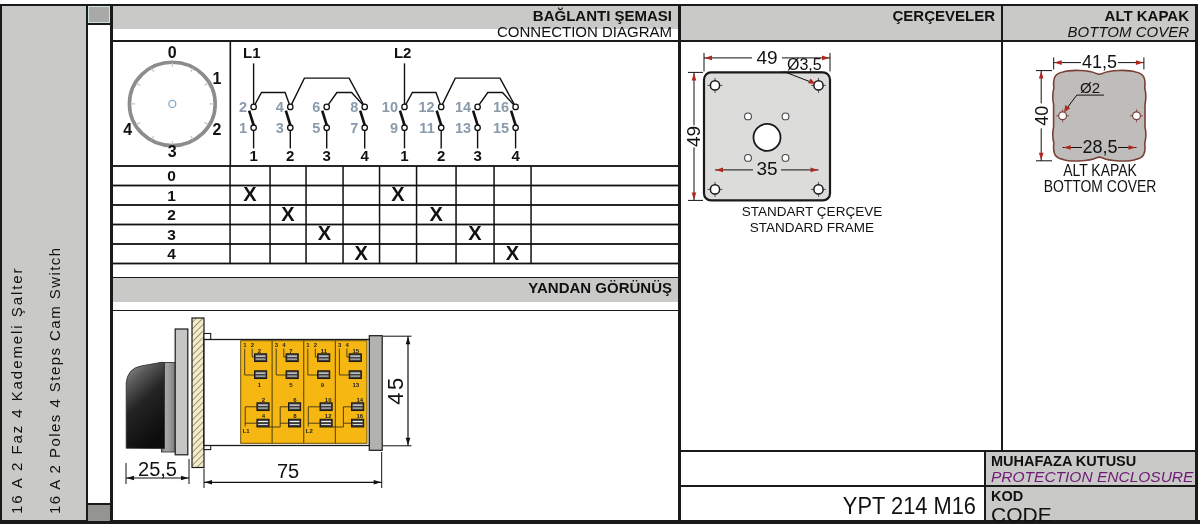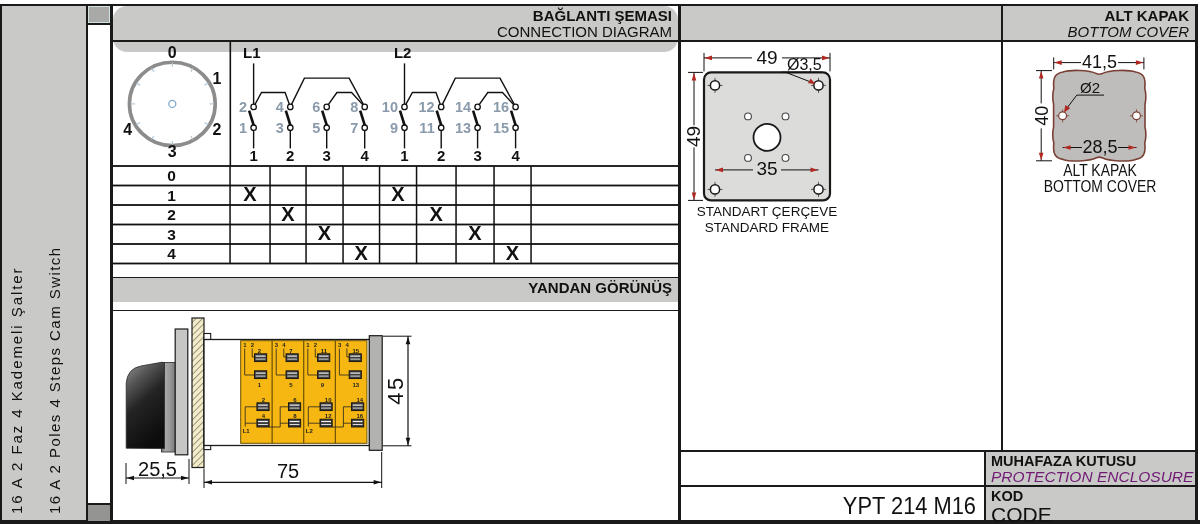--- a/index.html
+++ b/index.html
@@ -31,25 +31,26 @@
   <div class="blk" style="left:85.5px;top:4px;width:2.5px;height:520px;"></div>
   <div class="blk" style="left:110px;top:4px;width:3px;height:516px;"></div>
   <div class="abs" style="left:88px;top:6px;width:22px;height:16.5px;background:#a9a9a7;box-shadow:inset 0 0 0 1px #cfe2e0;"></div>
   <div class="blk" style="left:88px;top:22.5px;width:22px;height:2px;"></div>
   <div class="abs" style="left:88px;top:505px;width:22px;height:15.5px;background:#949492;"></div>
   <div class="blk" style="left:88px;top:503px;width:22px;height:2px;"></div>
 
   <div class="blk" style="left:678px;top:6px;width:3px;height:514px;"></div>
   <div class="blk" style="left:1001px;top:6px;width:2px;height:446px;"></div>
 
-  <div class="hdr" style="left:113px;top:6px;width:565px;height:46px;padding-right:6px;border-radius:14px;">
+  <div class="hdr" style="left:113px;top:6px;width:565px;height:23px;padding-right:6px;">
     <div class="t1">BAĞLANTI ŞEMASI</div>
     <div class="t2">CONNECTION DIAGRAM</div>
   </div>
   <div class="hdr" style="left:681px;top:6px;width:320px;height:34px;padding-right:6px;">
+    <div class="t1">ÇERÇEVELER</div>
   </div>
   <div class="hdr" style="left:1003px;top:6px;width:192px;height:34px;padding-right:6px;">
     <div class="t1">ALT KAPAK</div>
     <div class="t2 it">BOTTOM COVER</div>
   </div>
   <div class="blk" style="left:113px;top:40px;width:1082px;height:1.6px;"></div>
 
   <div class="hdr" style="left:113px;top:278px;width:565px;height:24px;padding-right:6px;">
     <div class="t1">YANDAN GÖRÜNÜŞ</div>
   </div>
@@ -407,15 +408,15 @@
   <div class="blk" style="left:681px;top:485.2px;width:514px;height:1.8px;"></div>
   <div class="abs gray" style="left:984px;top:451.8px;width:211px;height:33.4px;"></div>
   <div class="abs gray" style="left:984px;top:487px;width:211px;height:33px;"></div>
   <div class="blk" style="left:984px;top:451.8px;width:1.5px;height:68.2px;"></div>
   <div class="abs" style="left:991px;top:453px;font-weight:bold;font-size:14.5px;color:#111;">MUHAFAZA KUTUSU</div>
   <div class="abs" style="left:991px;top:467.5px;font-style:italic;font-size:15.5px;color:#701a75;">PROTECTION ENCLOSURE</div>
   <div class="abs" style="left:991px;top:488px;font-weight:bold;font-size:14.5px;color:#111;">KOD</div>
   <div class="abs" style="left:991px;top:502.5px;font-size:21px;color:#111;">CODE</div>
   <div class="abs" style="left:681px;top:491.5px;width:295px;text-align:right;font-size:24px;color:#111;transform:scaleX(0.91);transform-origin:100% 0;">YPT 214 M16</div>
 
-  <div class="abs" style="left:681px;top:204px;width:172px;text-align:center;font-size:13.5px;line-height:16px;color:#111;">STANDART ÇERÇEVE<br>STANDARD FRAME</div>
+  <div class="abs" style="left:681px;top:204px;width:172px;text-align:center;font-size:13.5px;line-height:16px;color:#111;padding-left:45px;">STANDART ÇERÇEVE<br>STANDARD FRAME</div>
 
   <div class="abs" style="left:1010px;top:162.5px;width:180px;text-align:center;font-size:16px;line-height:16.8px;color:#111;transform:scaleX(0.87);transform-origin:50% 0;">ALT KAPAK<br>BOTTOM COVER</div>
 
 </body></html>

